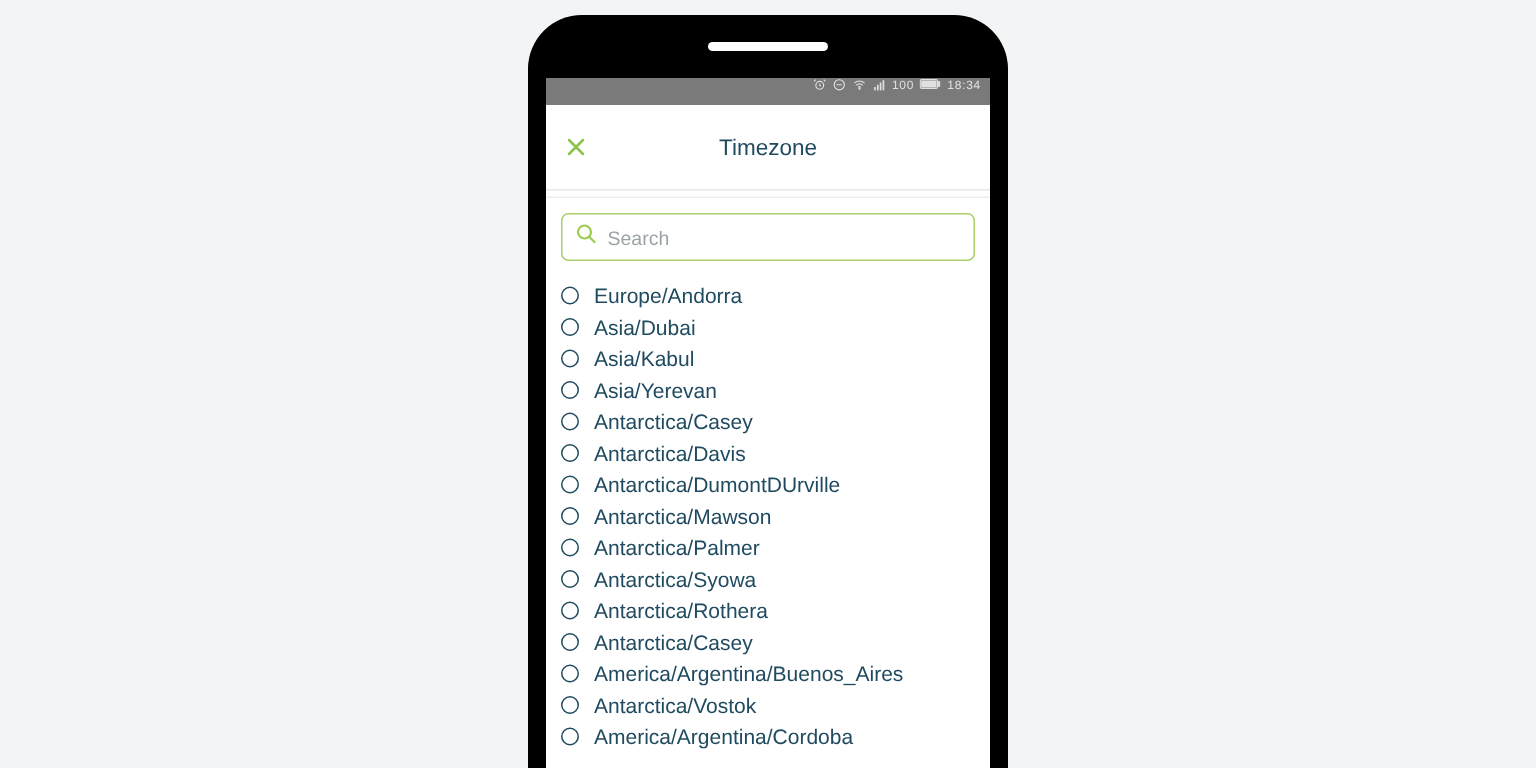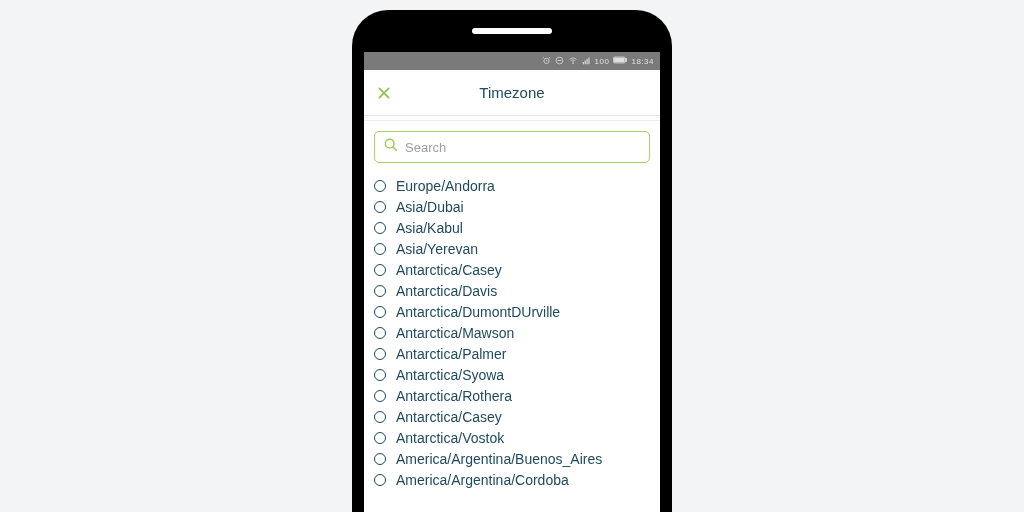--- a/index.html
+++ b/index.html
@@ -39,30 +39,30 @@
     right: 12px;
     bottom: 12px;
     background: #fff;
     overflow: hidden;
   }
   .statusbar {
     height: 18px;
     background: #7a7a7a;
     display: flex;
     justify-content: flex-end;
-    align-items: center;
+    align-items: flex-start;
     gap: 4px;
     padding: 0 6px;
     color: #e0e0e0;
     font-size: 8px;
     letter-spacing: 0.5px;
   }
   .statusbar .ico { display: inline-block; }
   .header {
-    height: 46px;
+    height: 57px;
     display: flex;
     align-items: center;
     border-bottom: 1px solid #e6e6e6;
     position: relative;
   }
   .close {
     position: absolute;
     left: 12px;
     width: 16px;
     height: 16px;
@@ -233,25 +233,25 @@
         <div class="row">
           <span class="radio"></span>
           <span class="row-label">Antarctica/Rothera</span>
         </div>
         <div class="row">
           <span class="radio"></span>
           <span class="row-label">Antarctica/Casey</span>
         </div>
         <div class="row">
           <span class="radio"></span>
+          <span class="row-label">America/Argentina/Buenos_Aires</span>
+        </div>
+        <div class="row">
+          <span class="radio"></span>
           <span class="row-label">Antarctica/Vostok</span>
-        </div>
-        <div class="row">
-          <span class="radio"></span>
-          <span class="row-label">America/Argentina/Buenos_Aires</span>
         </div>
         <div class="row">
           <span class="radio"></span>
           <span class="row-label">America/Argentina/Cordoba</span>
         </div>
       </div>
 
   </div>
 </div>
 

